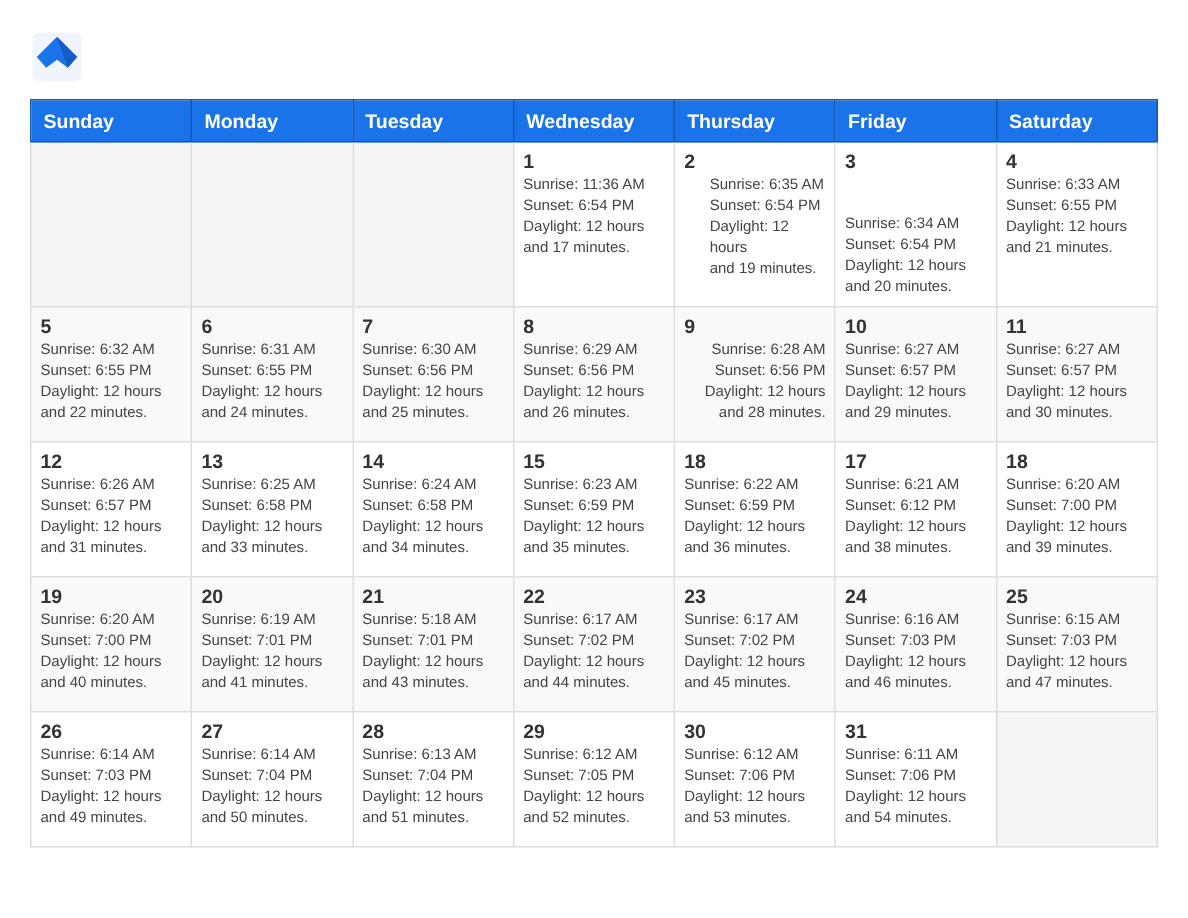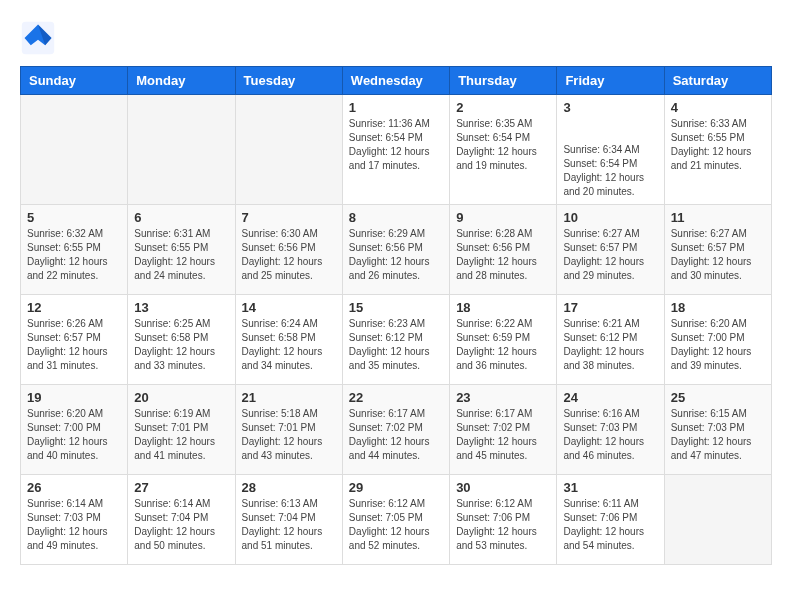--- a/index.html
+++ b/index.html
@@ -127,21 +127,21 @@
           <td class="empty-cell"></td>
           <td>
             <span class="day-number">1</span>
             <div class="day-info" style="white-space: pre-line;">Sunrise: 11:36 AM
 Sunset: 6:54 PM
 Daylight: 12 hours
 and 17 minutes.</div>
           </td>
           <td>
             <span class="day-number">2</span>
-            <div class="day-info" style="white-space: pre-line;">Sunrise: 6:35 AM
+            <div class="day-info" style="white-space: pre-line; margin-left: 17px;">Sunrise: 6:35 AM
 Sunset: 6:54 PM
 Daylight: 12 hours
 and 19 minutes.</div>
           </td>
           <td>
             <span class="day-number">3</span>
             <div class="day-info" style="white-space: pre-line; margin-top: 28px;">Sunrise: 6:34 AM
 Sunset: 6:54 PM
 Daylight: 12 hours
 and 20 minutes.</div>
@@ -178,21 +178,21 @@
           </td>
           <td>
             <span class="day-number">8</span>
             <div class="day-info" style="white-space: pre-line;">Sunrise: 6:29 AM
 Sunset: 6:56 PM
 Daylight: 12 hours
 and 26 minutes.</div>
           </td>
           <td>
             <span class="day-number">9</span>
-            <div class="day-info" style="white-space: pre-line;">Sunrise: 6:28 AM
+            <div class="day-info" style="white-space: pre-line; text-align: right;">Sunrise: 6:28 AM
 Sunset: 6:56 PM
 Daylight: 12 hours
 and 28 minutes.</div>
           </td>
           <td>
             <span class="day-number">10</span>
             <div class="day-info" style="white-space: pre-line;">Sunrise: 6:27 AM
 Sunset: 6:57 PM
 Daylight: 12 hours
 and 29 minutes.</div>
@@ -223,21 +223,21 @@
           <td>
             <span class="day-number">14</span>
             <div class="day-info" style="white-space: pre-line;">Sunrise: 6:24 AM
 Sunset: 6:58 PM
 Daylight: 12 hours
 and 34 minutes.</div>
           </td>
           <td>
             <span class="day-number">15</span>
             <div class="day-info" style="white-space: pre-line;">Sunrise: 6:23 AM
-Sunset: 6:12 PM
+Sunset: 6:59 PM
 Daylight: 12 hours
 and 35 minutes.</div>
           </td>
           <td>
             <span class="day-number">18</span>
             <div class="day-info" style="white-space: pre-line;">Sunrise: 6:22 AM
 Sunset: 6:59 PM
 Daylight: 12 hours
 and 36 minutes.</div>
           </td>

